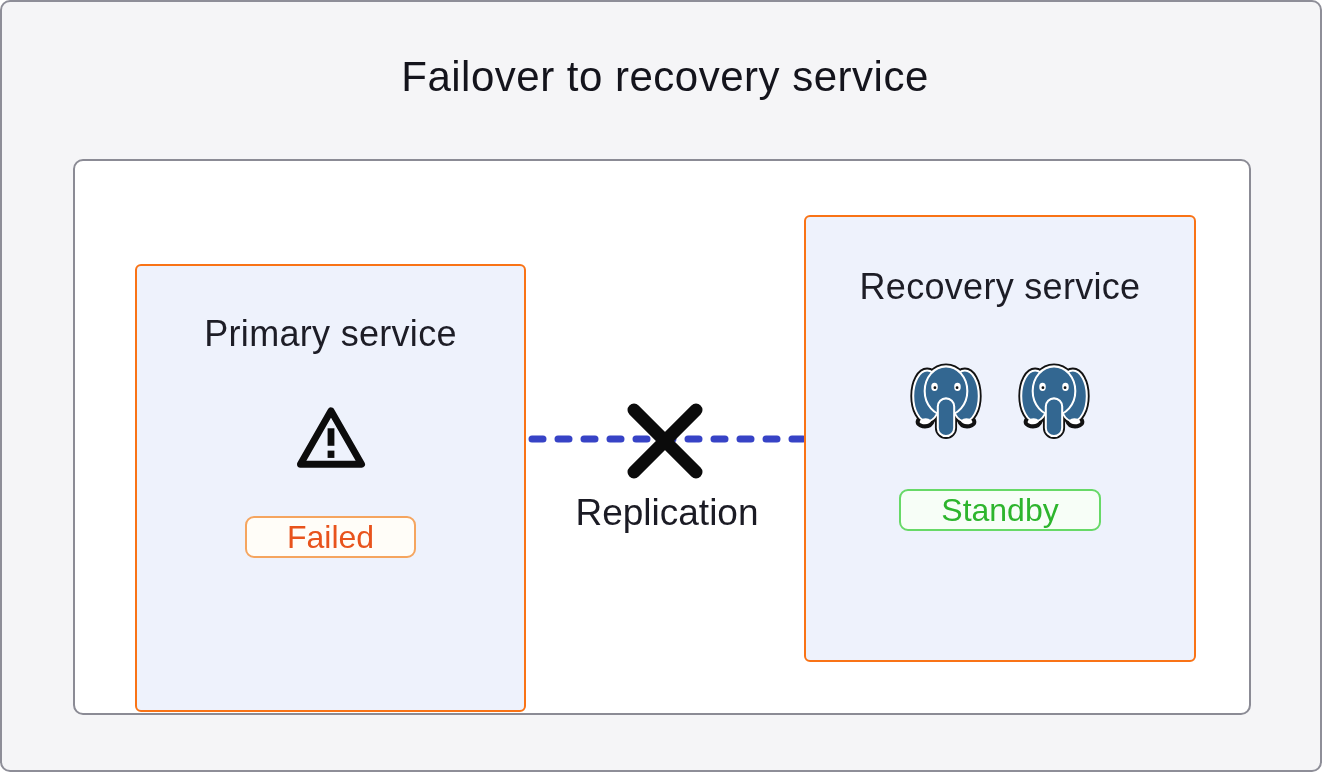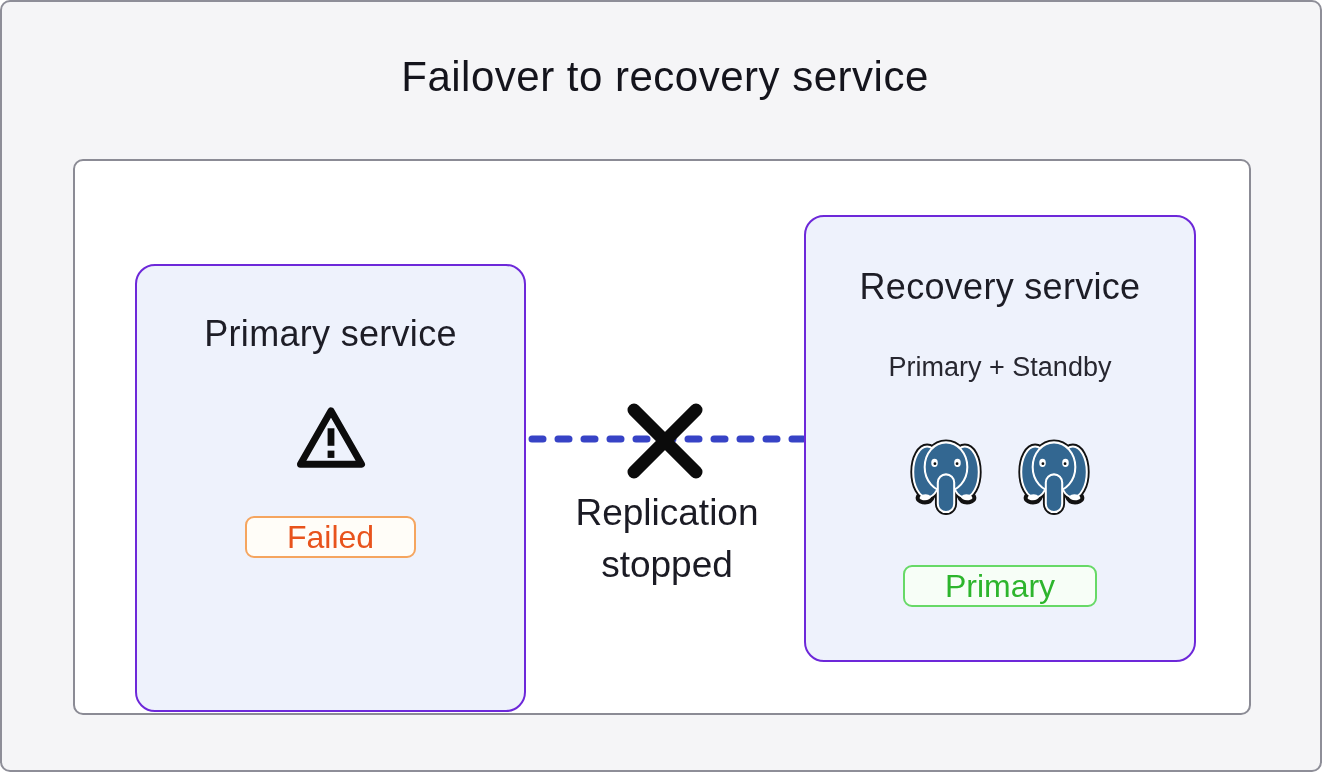--- a/index.html
+++ b/index.html
@@ -26,22 +26,22 @@
   .canvas {
     position: absolute; left: 71px; top: 157px;
     width: 1178px; height: 556px;
     background: #ffffff;
     border: 2px solid #8b8b95;
     border-radius: 10px;
   }
   .card {
     position: absolute;
     background: #eef2fc;
-    border: 2px solid #6d28d9;
-    border-radius: 20px;
+    border: 2px solid #f97316;
+    border-radius: 6px;
     display: flex; flex-direction: column; align-items: center;
   }
   .card.primary   { left: 60px;  top: 103px; width: 391px; height: 448px; padding-top: 48px; }
   .card.recovery  { left: 729px; top: 54px;  width: 392px; height: 447px; padding-top: 50px; }
   .card-title {
     font-size: 36px; line-height: 40px;
     color: #1d1d26;
     letter-spacing: 0.3px;
   }
   .card-subtitle {
@@ -129,31 +129,29 @@
 
     <svg class="link-line" viewBox="0 0 284 12">
       <line x1="6" y1="6" x2="278" y2="6" stroke="#3743c6" stroke-width="7" stroke-linecap="round" stroke-dasharray="11 15"></line>
     </svg>
     <svg class="x-mark" viewBox="0 0 90 90">
       <line x1="14" y1="14" x2="76" y2="76" stroke="#0b0b0b" stroke-width="13" stroke-linecap="round"></line>
       <line x1="76" y1="14" x2="14" y2="76" stroke="#0b0b0b" stroke-width="13" stroke-linecap="round"></line>
     </svg>
     <div class="replication-label">
       <div>Replication</div>
-      <div>stopped</div>
     </div>
 
     <div class="card recovery">
       <div class="card-title">Recovery service</div>
-      <div class="card-subtitle">Primary + Standby</div>
       <div class="elephant-row">
         <svg viewBox="0 0 100 104">
           <use href="#pg-elephant"></use>
         </svg>
         <svg viewBox="0 0 100 104">
           <use href="#pg-elephant"></use>
         </svg>
       </div>
-      <div class="badge active">Primary</div>
+      <div class="badge active">Standby</div>
     </div>
 
   </div>
 </div>
 
 </body></html>

